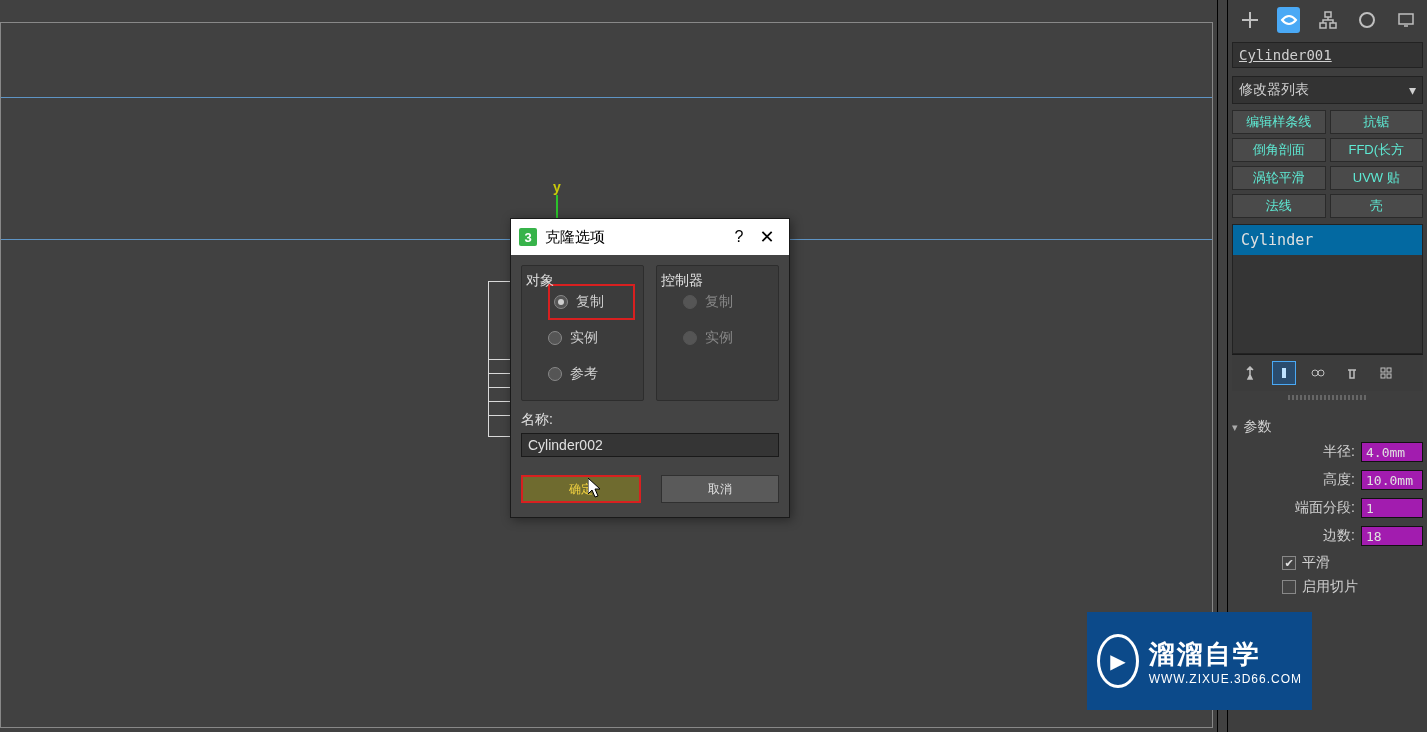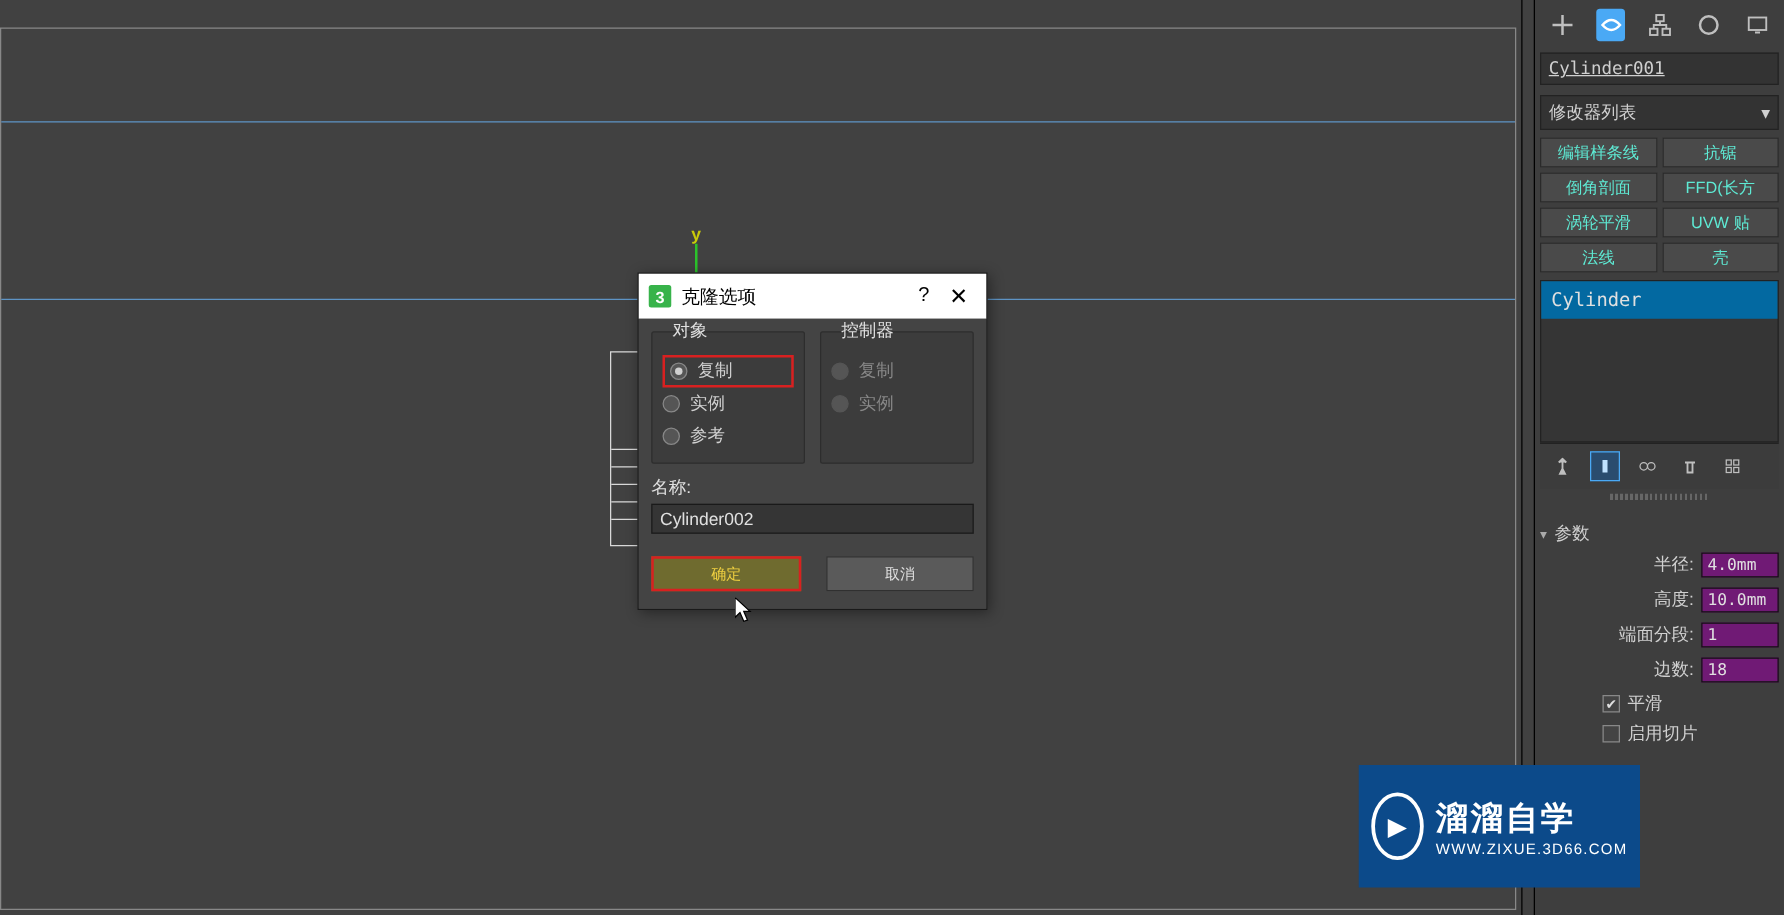--- a/index.html
+++ b/index.html
@@ -116,32 +116,33 @@
     flex: 1;
     border: 1px solid #2d2d2d;
     position: relative;
     padding: 18px 8px 8px 8px;
     background: #3c3c3c;
     border-radius: 2px;
   }
   .grp-label {
     position: absolute;
     top: -10px;
-    left: 12px;
+    left: 0;
     background: none;
-    padding: 0 4px;
+    padding: 16px 4px;
     font-size: 14px;
     color: #e0e0e0;
   }
   .radio-row {
     display: flex;
     align-items: center;
-    height: 26px;
+    height: 36px;
     gap: 8px;
     font-size: 14px;
+    margin-left: 18px;
   }
   .radio {
     width: 14px;
     height: 14px;
     border-radius: 50%;
     border: 1px solid #888;
     background: #555;
     position: relative;
   }
   .radio.selected::after {
@@ -321,21 +322,21 @@
     justify-content: flex-end;
     gap: 6px;
     margin: 4px 4px 0 4px;
     height: 24px;
     font-size: 14px;
   }
   .param-row .label { text-align: right; flex: 0 0 auto; }
   .spinner {
     width: 62px;
     height: 20px;
-    background: #701a75;
+    background: #a21caf;
     border: 1px solid #111;
     color: #e0e0e0;
     font-family: monospace;
     font-size: 13px;
     padding: 0 4px;
     display: flex;
     align-items: center;
   }
   .check-row {
     display: flex;

